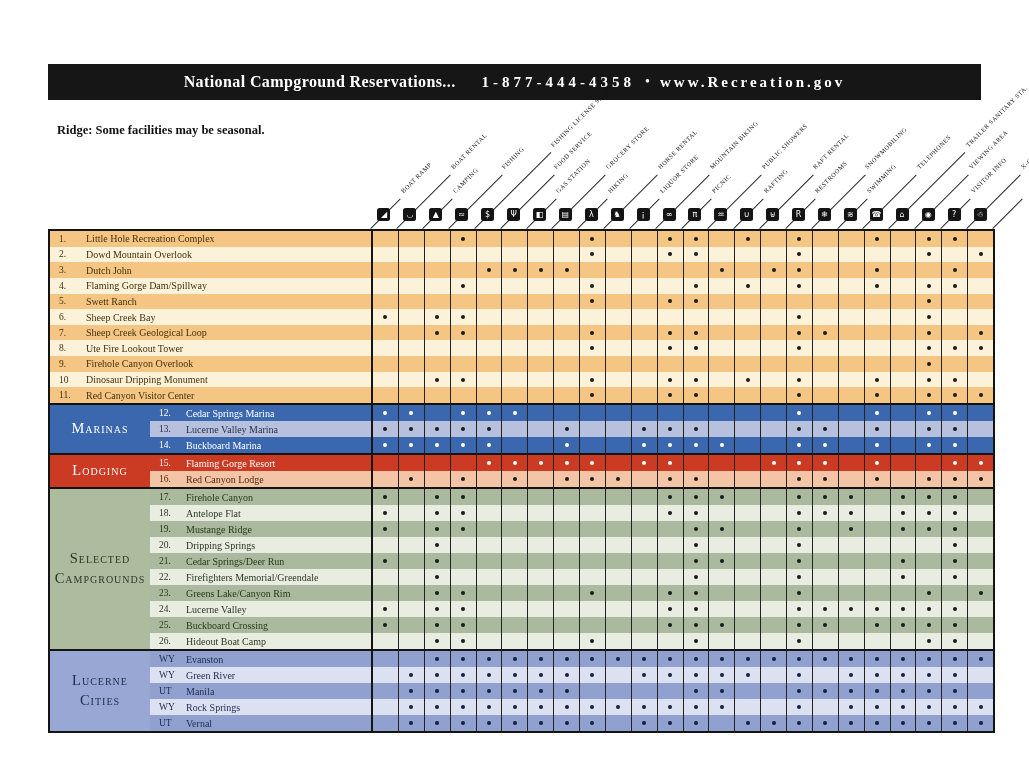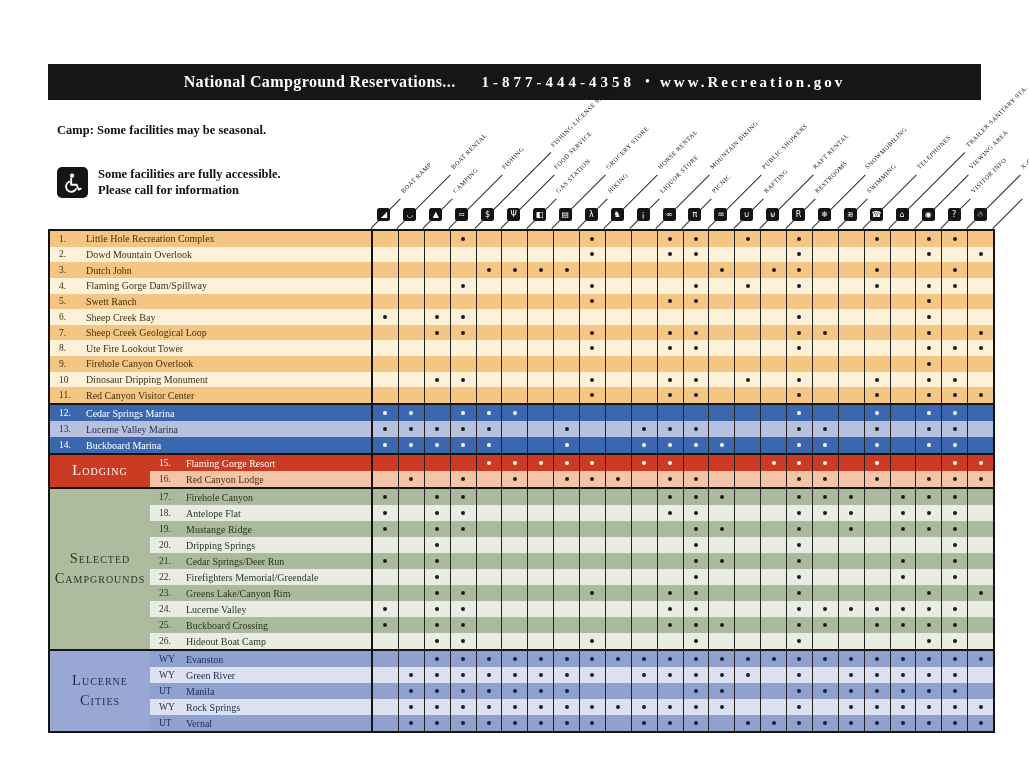--- a/index.html
+++ b/index.html
@@ -47,35 +47,22 @@
 
 <div class="page">
 
   <div class="banner">
     <span class="t">National Campground Reservations...</span>
     <span class="p">1-877-444-4358</span>
     <span class="b">•</span>
     <span class="u">www.Recreation.gov</span>
   </div>
 
-  <div class="note">Camp: Some facilities may be seasonal.</div>
+  <div class="note">Ridge: Some facilities may be seasonal.</div>
 
-  <div class="access">
-    <span class="ico">
-      <svg width="22" height="22" viewBox="0 0 24 24">
-        <circle cx="11" cy="4" r="2.3" fill="#fff"></circle>
-        <path d="M10 7 L10 14 L16 14 L18.2 19.2 L20.5 18.2" stroke="#fff" stroke-width="2.1" fill="none" stroke-linejoin="round" stroke-linecap="round"></path>
-        <path d="M8 10.5 A5.8 5.8 0 1 0 15.3 18.6" stroke="#fff" stroke-width="2.1" fill="none" stroke-linecap="round"></path>
-      </svg>
-    </span>
-    <span class="txt">
-      <span>Some facilities are fully accessible.</span><br>
-      <span>Please call for information</span>
-    </span>
-  </div>
 
   <div id="hdr">
       <div class="hline" style="left: 371px; top: 228px; width: 42px;"></div>
       <div class="hlabel" style="left: 404.698px; top: 187.302px;">BOAT RAMP</div>
       <div class="cicon" style="left: 377.458px; top: 208px;">◢</div>
       <div class="hline" style="left: 396.917px; top: 228px; width: 76px;"></div>
       <div class="hlabel" style="left: 454.656px; top: 163.26px;">BOAT RENTAL</div>
       <div class="cicon" style="left: 403.375px; top: 208px;">◡</div>
       <div class="hline" style="left: 422.833px; top: 228px; width: 42px;"></div>
       <div class="hlabel" style="left: 456.532px; top: 187.302px;">CAMPING</div>
@@ -627,20 +614,23 @@
                 <span class="dot" style="background: rgb(26, 26, 26);"></span>
               </div>
               <div class="cell">
                 <span class="dot" style="background: rgb(26, 26, 26);"></span>
               </div>
             </div>
           </div>
         </div>
       </div>
       <div class="group" style="height: 48px;">
+        <div class="side" style="background: rgb(59, 103, 175); color: rgb(255, 255, 255);">
+          <div class="sl">Marinas</div>
+        </div>
         <div class="rows">
           <div class="grid-row" style="background: rgb(59, 103, 175); color: rgb(255, 255, 255);">
             <div class="num">12.</div>
             <div class="nm">Cedar Springs Marina</div>
             <div class="cells">
               <div class="cell">
                 <span class="dot" style="background: rgb(255, 255, 255);"></span>
               </div>
               <div class="cell">
                 <span class="dot" style="background: rgb(255, 255, 255);"></span>

